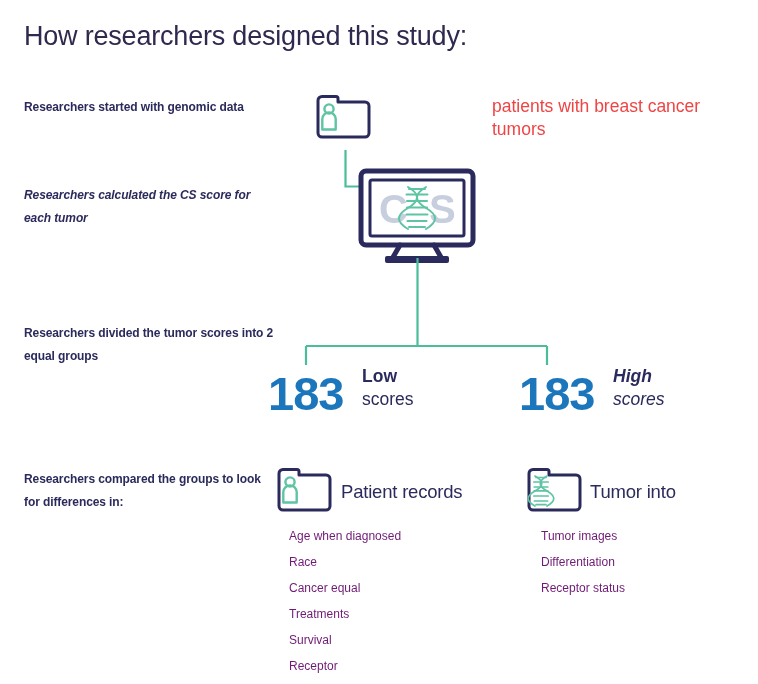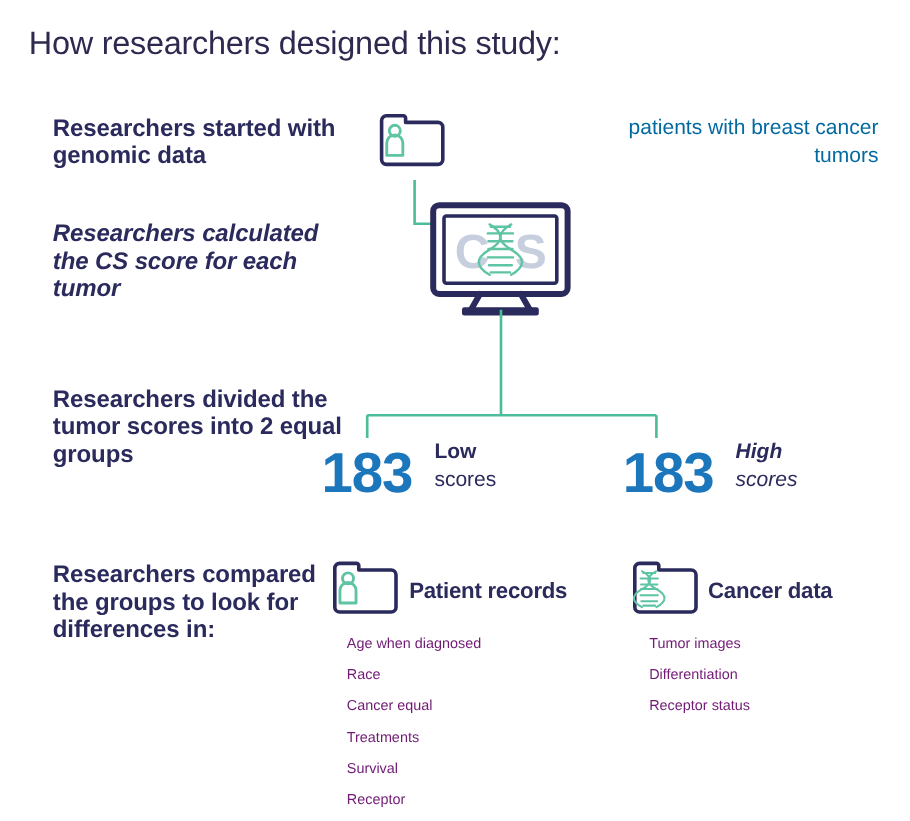--- a/index.html
+++ b/index.html
@@ -32,25 +32,24 @@
     font-weight: 300;
     letter-spacing: -0.2px;
     color: #2e2a4f;
     white-space: nowrap;
   }
 
   
   .step-label {
     position: absolute;
     font-weight: bold;
-    font-size: 20px;
+    font-size: 12px;
     line-height: 23px;
     color: #2b2a5c;
     letter-spacing: -0.1px;
-    margin-left: 20px;
   }
   #step-label-1 { left: 24px; top: 96px;  width: 240px; }
   #step-label-2 { left: 24px; top: 184px; width: 240px; font-style: italic; }
   #step-label-3 { left: 24px; top: 322px; width: 250px; }
   #step-label-4 { left: 24px; top: 468px; width: 250px; }
 
   
   #folder-person-icon-top {
     position: absolute;
     left: 315px;
@@ -66,23 +65,22 @@
     letter-spacing: -1px;
     line-height: 54px;
   }
   #count-366-caption {
     position: absolute;
     left: 492px;
     top: 95px;
     font-size: 17.5px;
     line-height: 23px;
     font-weight: 400;
-    color: #0369a1;
+    color: #ef4444;
     width: 240px;
-    text-align: right;
   }
 
   
   #connector-folder-monitor {
     position: absolute;
     left: 344px;
     top: 150px;
   }
 
   
@@ -129,21 +127,21 @@
     top: 466px;
   }
   #folder-dna-icon-bottom {
     position: absolute;
     left: 526px;
     top: 466px;
   }
   .column-title {
     position: absolute;
     font-size: 18.5px;
-    font-weight: bold;
+    font-weight: normal;
     color: #2b2a5c;
     letter-spacing: -0.2px;
     white-space: nowrap;
   }
   #column-title-patient { left: 341px; top: 481px; }
   #column-title-tumor   { left: 590px; top: 481px; }
 
   .column-list {
     position: absolute;
     font-size: 12px;
@@ -256,21 +254,21 @@
       <path d="M3 7.5 a4 4 0 0 1 4-4 h14 a2 2 0 0 1 2 2 v3.5 h27 a4 4 0 0 1 4 4 v27 a4 4 0 0 1 -4 4 h-43 a4 4 0 0 1 -4 -4 z" stroke="#2b2a5c" stroke-width="3" fill="#ffffff" stroke-linejoin="round"></path>
       <g stroke="#5ec4a4" stroke-width="1.7" fill="none" stroke-linecap="round">
         <path d="M9 10 C18 15, 18 20, 9 25 C0 30, 0 35, 9 40"></path>
         <path d="M21 10 C12 15, 12 20, 21 25 C30 30, 30 35, 21 40"></path>
         <path d="M10 11.5 H20 M7.8 16 H22.2 M8.2 21 H21.8 M8.2 24.8 H21.8
                  M7.8 30 H22.2 M8.4 35 H21.6 M10 38.7 H20"></path>
       </g>
     </svg>
   </div>
 
-  <div class="column-title" id="column-title-tumor">Cancer data</div>
+  <div class="column-title" id="column-title-tumor">Tumor into</div>
 
   <ul class="column-list" id="column-list-tumor">
     <li>Tumor images</li>
     <li>Differentiation</li>
     <li>Receptor status</li>
   </ul>
 
 </div>
 
 </body></html>

